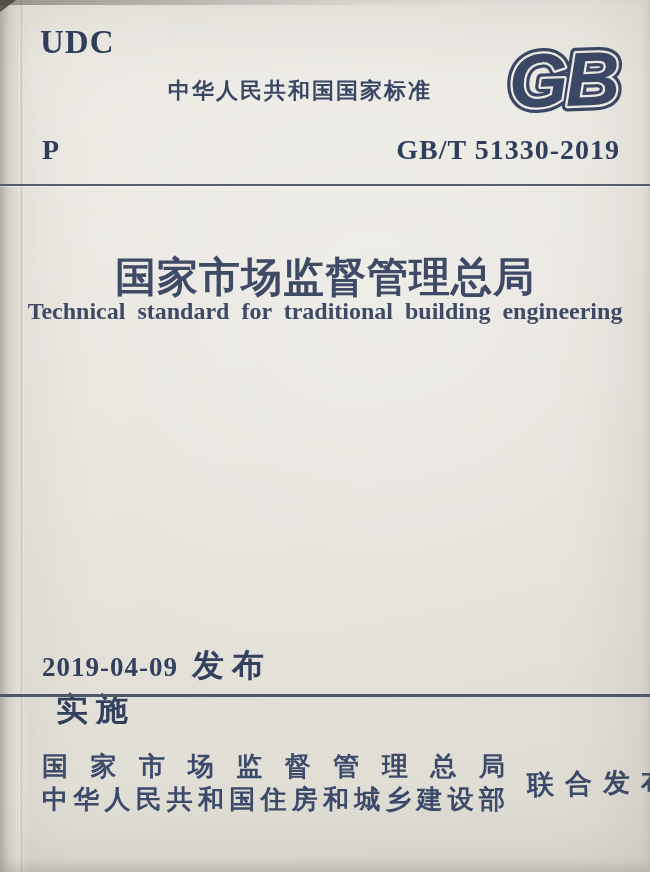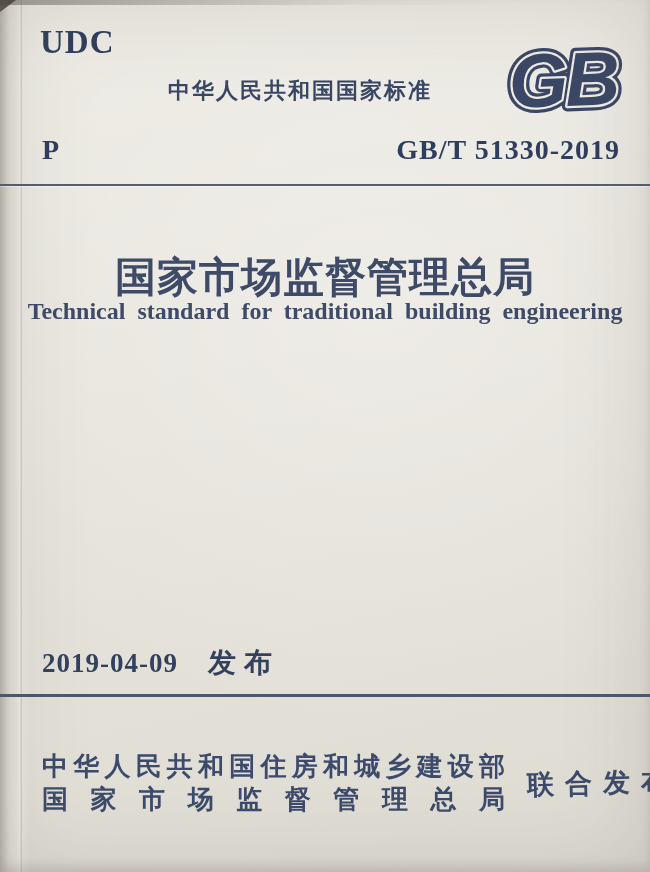--- a/index.html
+++ b/index.html
@@ -103,23 +103,23 @@
     left: 42px; right: 28px; top: 644px;
     display: flex; justify-content: space-between; align-items: baseline;
     font-family: "Liberation Serif", "DejaVu Serif", serif;
     font-weight: 700; font-size: 27px;
     color: #33415f;
     flex-direction: column;
   }
   .date-group { display: flex; align-items: baseline; }
   .date-group .date { letter-spacing: 1px; }
   .date-group .date-label {
-    margin-left: 30px;
-    font-family: "Liberation Sans", "DejaVu Sans", sans-serif;
-    font-weight: 700; font-size: 28px; letter-spacing: 8px;
+    margin-left: 14px;
+    font-family: "Liberation Sans", "DejaVu Sans", sans-serif;
+    font-weight: 700; font-size: 32px; letter-spacing: 8px;
   }
 
   .publisher-block {
     left: 42px; right: 14px; top: 750px;
     display: flex; align-items: center;
   }
   .publisher-lines {
     flex: 0 0 463px; width: 463px;
     font-family: "Liberation Sans", "DejaVu Sans", sans-serif;
     font-weight: 600; font-size: 26px; line-height: 33px;
@@ -175,27 +175,28 @@
   <div class="layer title-zh">国家市场监督管理总局</div>
 
   <div class="layer title-en">Technical standard for traditional building engineering</div>
 
   <div class="layer dates-row">
     <div class="date-group">
       <span class="date">2019-04-09</span>
       <span class="date-label">发布</span>
     </div>
     <div class="date-group">
+      <span class="date-label">实施</span>
     </div>
   </div>
 
   <div class="layer rule rule-bottom"></div>
 
   <div class="layer publisher-block">
     <div class="publisher-lines">
+      <div class="publisher-line">国家市场监督管理总局</div>
       <div class="publisher-line">中华人民共和国住房和城乡建设部</div>
-      <div class="publisher-line">国家市场监督管理总局</div>
     </div>
     <div class="joint-release">联合发布</div>
   </div>
 
   <div class="vignette"></div>
 </div>
 
 </body></html>

